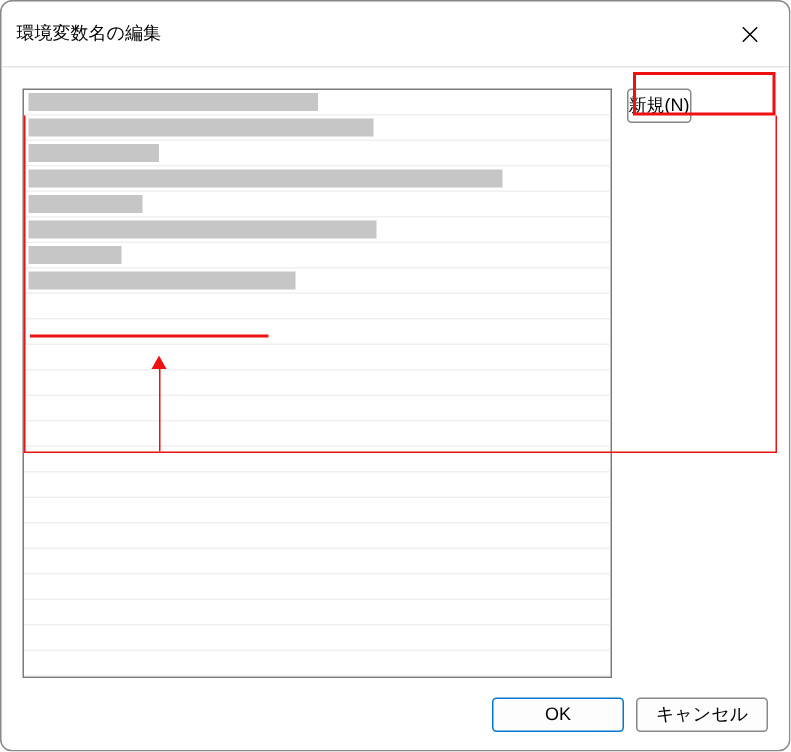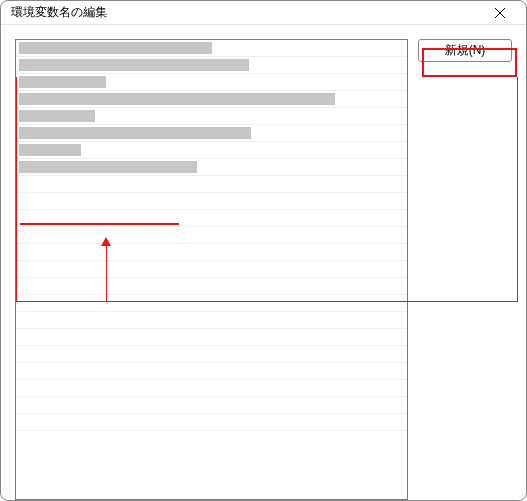--- a/index.html
+++ b/index.html
@@ -14,21 +14,21 @@
   .window {
     width: 527px; height: 501px;
     border: 1px solid #888;
     border-radius: 8px;
     background: #fff;
     display: flex; flex-direction: column;
     position: relative;
     overflow: hidden;
   }
   .titlebar {
-    height: 24px;
+    height: 44px;
     display: flex; align-items: center;
     padding: 0 6px 0 10px;
     border-bottom: 1px solid #e5e5e5;
     gap: 12px;
   }
   .titlebar .title { flex: 1; font-size: 12px; }
   .titlebar .close {
     width: 40px; height: 28px;
     display: flex; align-items: center; justify-content: center;
     border-radius: 4px;
@@ -70,21 +70,21 @@
     height: 15px;
     line-height: 15px;
     padding: 0 2px;
     border: none;
     font-family: inherit;
     font-size: 12px;
     outline: none;
   }
   .sidebtns {
     width: 94px;
-    display: flex; flex-direction: column;
+    display: flex; 
   }
   .btn {
     height: 23px;
     border: 1px solid #888;
     border-radius: 3px;
     background: #fdfdfd;
     font-size: 12px;
     display: flex; align-items: center; justify-content: center;
     cursor: pointer;
     user-select: none;
@@ -189,20 +189,24 @@
       <div class="btn">新規(N)</div>
       <div class="gap8"></div>
       <div class="gap8"></div>
       <div class="gap8"></div>
       <div class="gap28"></div>
       <div class="gap8"></div>
       <div class="gap28"></div>
     </div>
   </div>
 
+  <div class="footer">
+    <div class="btn primary">OK</div>
+    <div class="btn">キャンセル</div>
+  </div>
 
   <div class="anno box1"></div>
   <div class="anno box2"></div>
   <div class="anno underline"></div>
   <div class="anno arrow-v"></div>
   <div class="anno arrow-head"></div>
 
 </div>
 
 </body></html>

